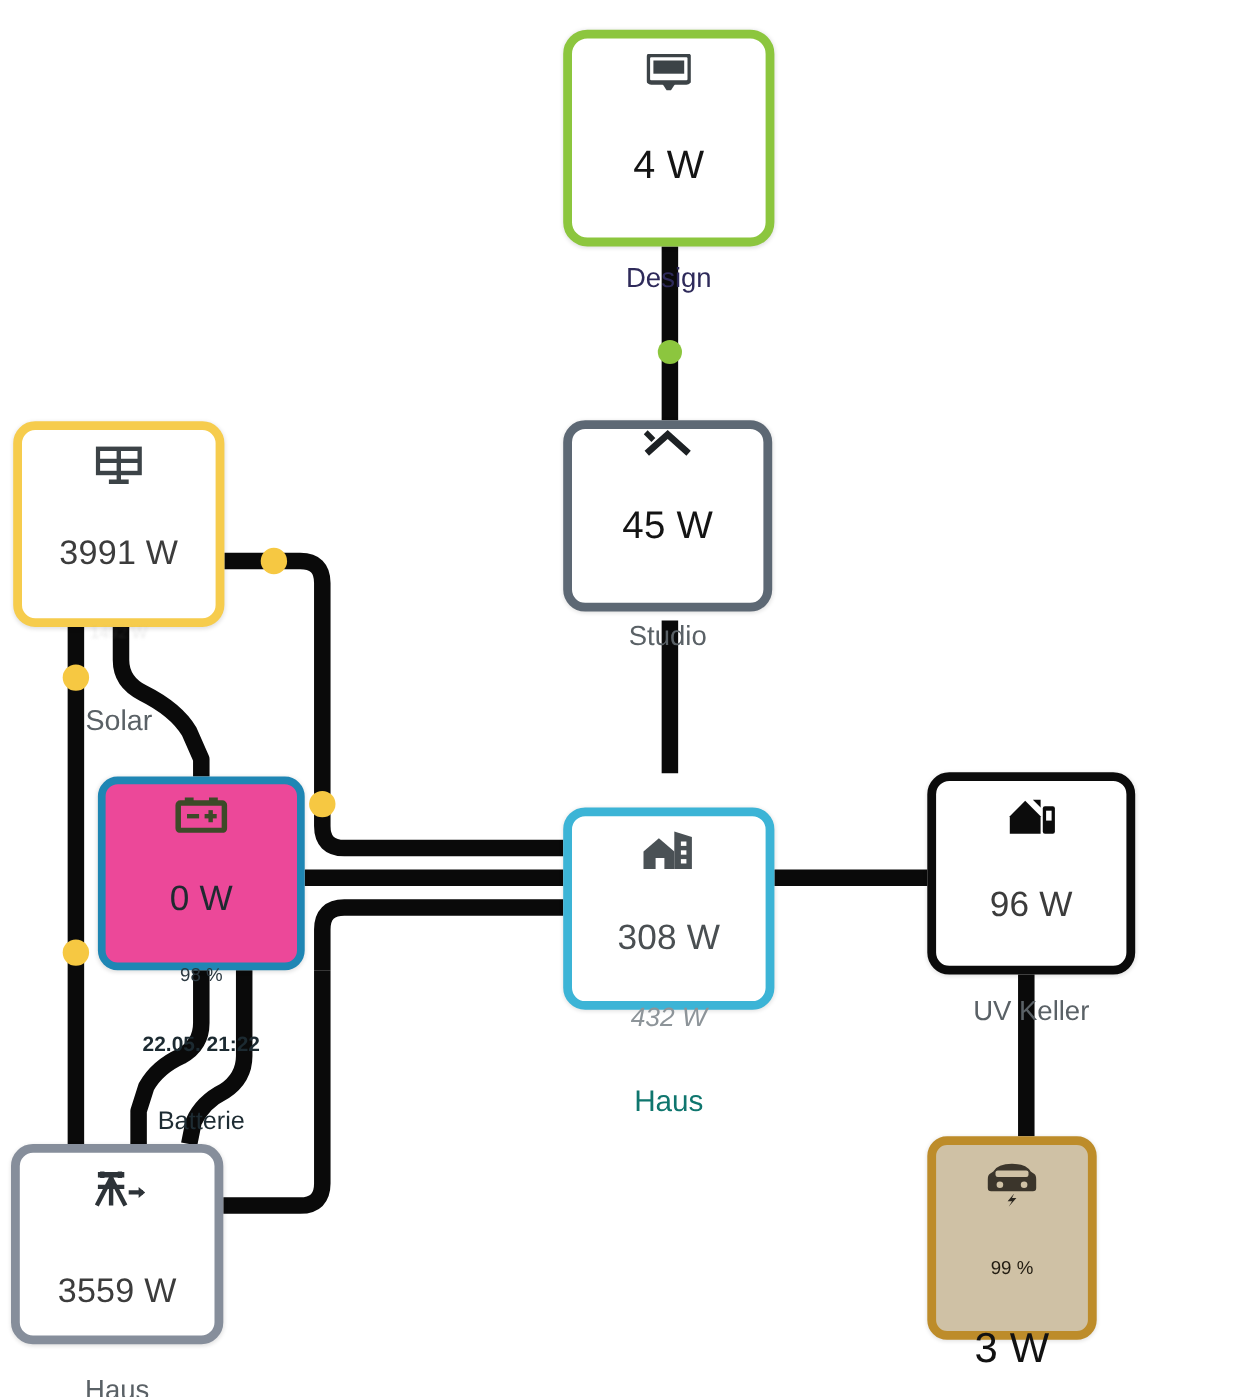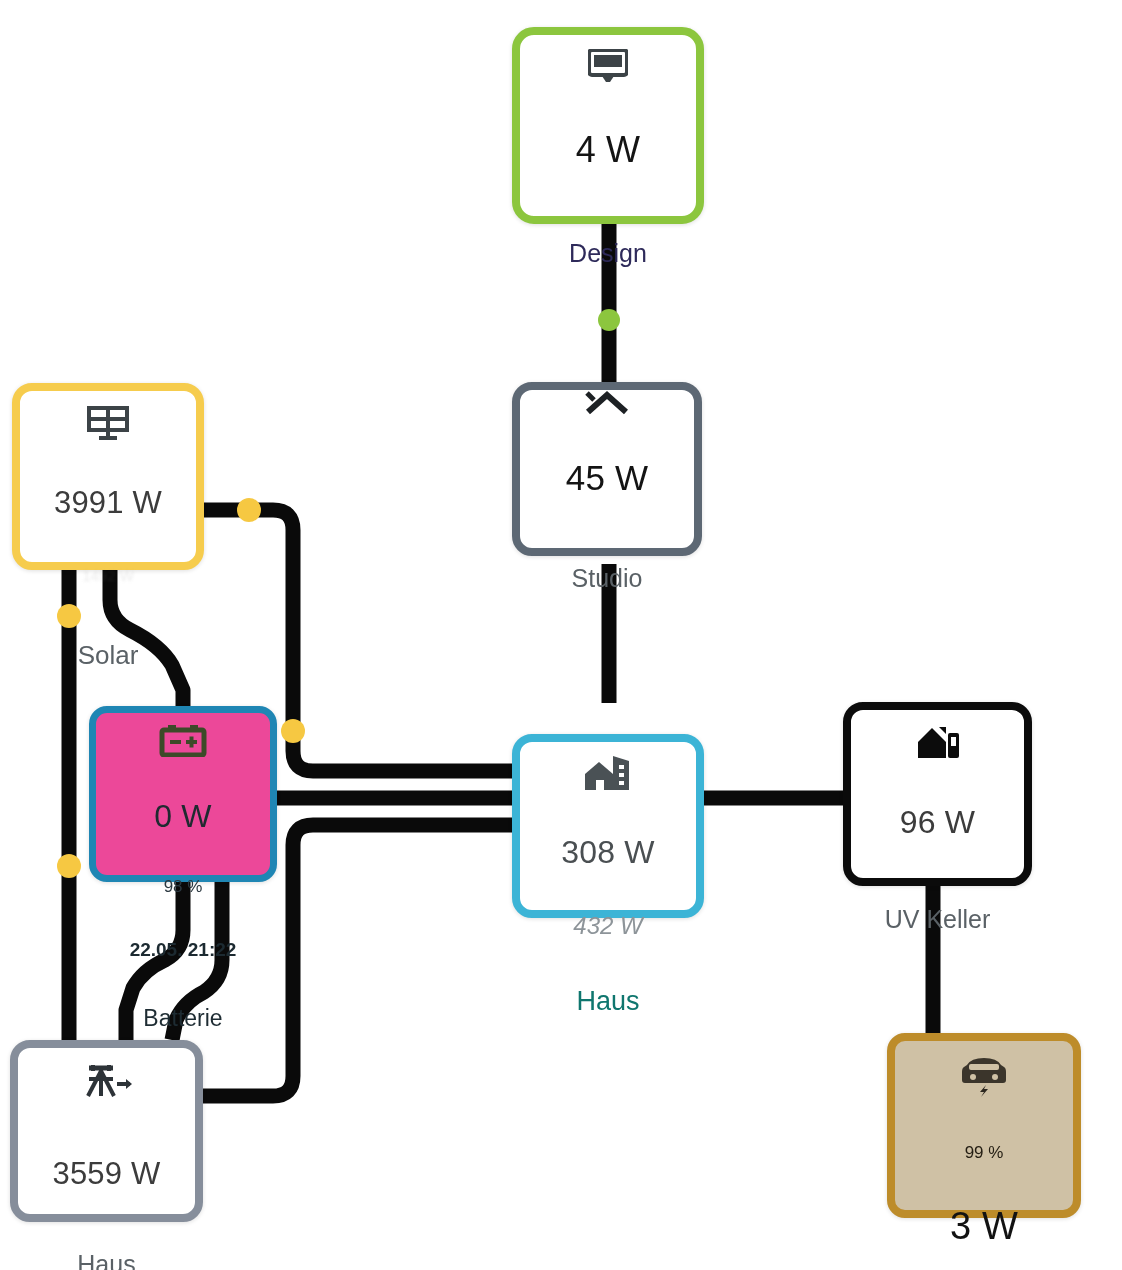--- a/index.html
+++ b/index.html
@@ -137,26 +137,25 @@
   #node-uvkeller {
     left: 843px; top: 702px; width: 189px; height: 184px;
     border: 8px solid #0b0b0b;
     padding-top: 14px;
   }
   #node-uvkeller .val { font-size: 32px; margin-top: 4px; }
   #node-uvkeller .label { font-size: 25px; margin-top: 24px; }
 
   
   #node-zoe {
-    left: 843px; top: 1033px; width: 194px; height: 185px;
+    left: 843px; top: 1033px; width: 154px; height: 185px;
     border: 8px solid #bd8c2a;
     background: #cfc1a5;
     border-radius: 18px;
     padding-top: 14px;
-    margin-left: 44px;
   }
   #node-zoe .pct { font-size: 17px; margin-top: 6px; color: #231d12; }
   #node-zoe .val { font-size: 38px; margin-top: 2px; color: #121212; }
   #node-zoe .label { font-size: 26px; margin-top: 2px; color: #3a332a; }
 </style>
 </head>
 <body>
 
 <div id="stage">
 

